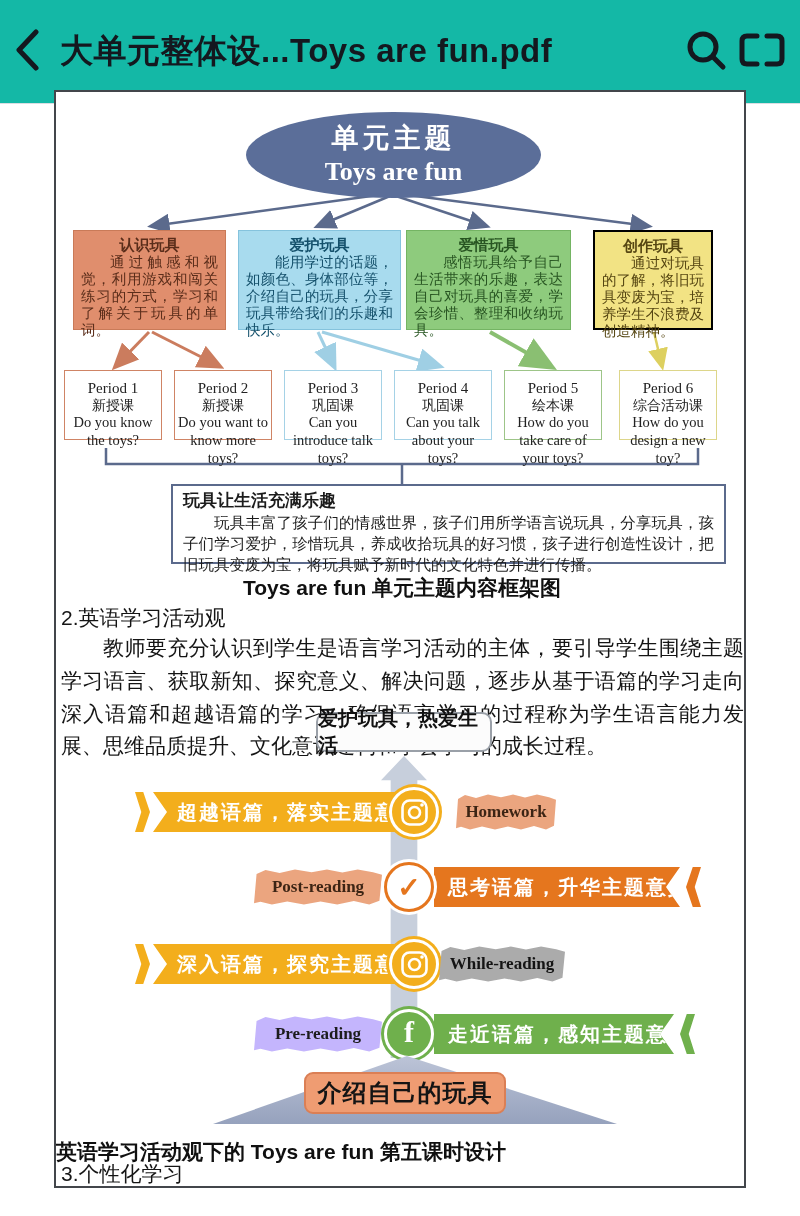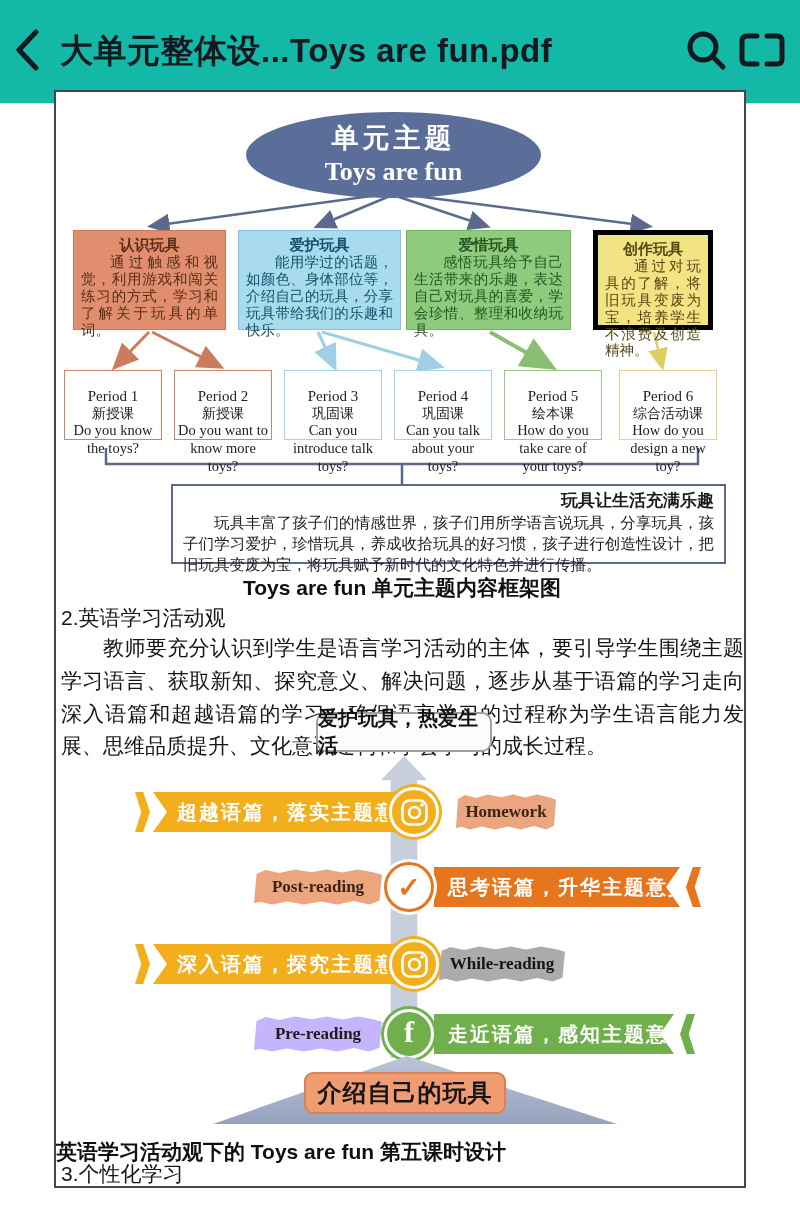--- a/index.html
+++ b/index.html
@@ -37,38 +37,38 @@
   .oval-cn { font-size:27px; font-weight:700; letter-spacing:4px; }
   .oval-en { font-size:26px; font-weight:700; font-family:"Liberation Serif", serif; }
   .module {
     top:138px; height:100px; padding:5px 7px 4px; font-size:14.5px; line-height:1.16;
   }
   .module h4 { text-align:center; font-size:15px; margin-bottom:1px; }
   .module p { text-indent:2em; text-align:justify; }
   .m1 { left:17px;  width:153px; background:#e08e6d; border:1px solid #c97a58; color:#5a2d1a; }
   .m2 { left:182px; width:163px; background:#a8dbee; border:1px solid #85c3dd; color:#14506b; }
   .m3 { left:350px; width:165px; background:#8ecb7d; border:1px solid #74b463; color:#285522; }
-  .m4 { left:537px; width:120px; background:#f2e384; border:5px solid #000000; color:#564612; }
+  .m4 { left:537px; width:120px; background:#f2e384; border:2px solid #000000; color:#564612; }
   .period {
     top:278px; width:98px; height:70px; background:#fff; text-align:center;
-    font-size:14px; line-height:1.22; padding-top:16px; color:#222;
+    font-size:14px; line-height:1.22; padding-top:8px; color:#222;
   }
   .period .pname { font-family:"Liberation Serif", serif; font-size:15px; }
   .period .pq { font-family:"Liberation Serif", serif; font-size:14.5px; }
   .p1 { left:8px;   border:1.5px solid #cf8465; }
   .p2 { left:118px; border:1.5px solid #cf8465; }
   .p3 { left:228px; border:1.5px solid #a5d2e6; }
   .p4 { left:338px; border:1.5px solid #a5d2e6; }
   .p5 { left:448px; border:1.5px solid #9dc588; }
   .p6 { left:563px; border:1.5px solid #ddd68a; }
   .summary-box {
     left:115px; top:392px; width:555px; height:80px;
     border:2px solid #5b6a8c; padding:4px 10px; font-size:15.5px; line-height:1.35; color:#1c1c1c;
   }
-  .summary-box h4 { text-align:right; font-size:17px; }
+  .summary-box h4 { text-align:left; font-size:17px; }
   .summary-box p { text-indent:2em; text-align:justify; }
   .caption1 { left:0; top:482px; width:692px; text-align:center; font-size:21px; font-weight:700; color:#101010; }
   .h2 { left:5px; top:512px; font-size:21px; color:#151515; }
   .para { left:5px; top:540px; width:683px; font-size:21px; line-height:1.56; text-align:justify; text-indent:2em; color:#151515; }
   
   .topbox2 {
     left:260px; top:620px; width:176px; height:40px; background:#fcfcfc;
     border:2px solid #9aa0a8; border-radius:10px; display:flex; align-items:center; justify-content:center;
     font-size:20px; font-weight:700; color:#111;
   }

